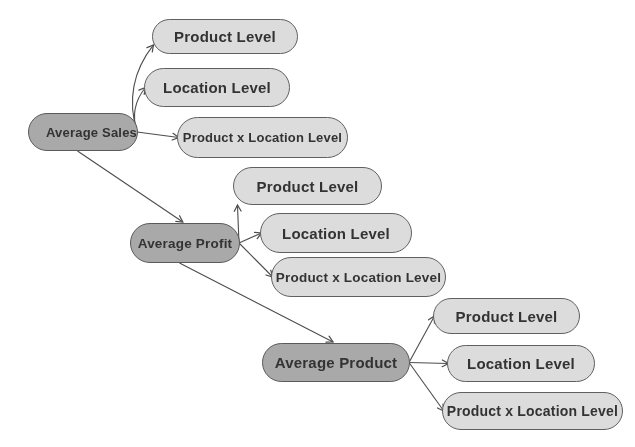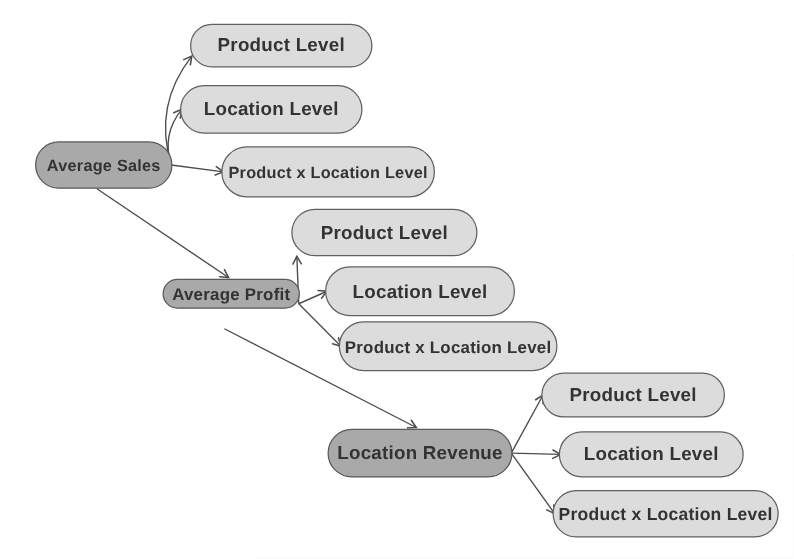--- a/index.html
+++ b/index.html
@@ -75,46 +75,46 @@
         <path class="edge" d="M239,243 L237.47,205" marker-end="url(#arrowhead)"></path>
         <path class="edge" d="M239,243 L261.52,233" marker-end="url(#arrowhead)"></path>
         <path class="edge" d="M239,243 L272.75,277" marker-end="url(#arrowhead)"></path>
         <path class="edge" d="M179.5,263 L333.03999999999996,342" marker-end="url(#arrowhead)"></path>
         <path class="edge" d="M409,362.5 L434.47,316" marker-end="url(#arrowhead)"></path>
         <path class="edge" d="M409,362.5 L448.48,363.5" marker-end="url(#arrowhead)"></path>
         <path class="edge" d="M409,362.5 L443.81,411" marker-end="url(#arrowhead)"></path>
       </g>
   </svg>
 
-<div class="node parent" style="left: 28px; top: 113px; width: 110px; height: 38px;">
+<div class="node parent" style="left: 28px; top: 113px; width: 110px; height: 38px; justify-content: flex-end;">
       <span style="font-size: 13px;">Average Sales</span>
     </div>
     <div class="node child" style="left: 152px; top: 19px; width: 146px; height: 35px;">
       <span>Product Level</span>
     </div>
     <div class="node child" style="left: 144px; top: 68px; width: 146px; height: 39px;">
       <span>Location Level</span>
     </div>
     <div class="node child" style="left: 177px; top: 117px; width: 171px; height: 41px;">
       <span style="font-size: 13px;">Product x Location Level</span>
     </div>
-    <div class="node parent" style="left: 130px; top: 223px; width: 110px; height: 24px;">
+    <div class="node parent" style="left: 130px; top: 223px; width: 110px; height: 40px;">
       <span style="font-size: 13.5px;">Average Profit</span>
     </div>
     <div class="node child" style="left: 233px; top: 167px; width: 149px; height: 38px;">
       <span>Product Level</span>
     </div>
     <div class="node child" style="left: 260px; top: 213px; width: 152px; height: 40px;">
       <span>Location Level</span>
     </div>
     <div class="node child" style="left: 271px; top: 257px; width: 175px; height: 40px;">
       <span style="font-size: 13.5px;">Product x Location Level</span>
     </div>
     <div class="node parent" style="left: 262px; top: 343px; width: 148px; height: 39px;">
-      <span>Location Revenue</span>
+      <span>Average Product</span>
     </div>
     <div class="node child" style="left: 433px; top: 298px; width: 147px; height: 36px;">
       <span>Product Level</span>
     </div>
     <div class="node child" style="left: 447px; top: 345px; width: 148px; height: 37px;">
       <span>Location Level</span>
     </div>
     <div class="node child" style="left: 442px; top: 392px; width: 181px; height: 38px;">
       <span style="font-size: 14px;">Product x Location Level</span>
     </div>

